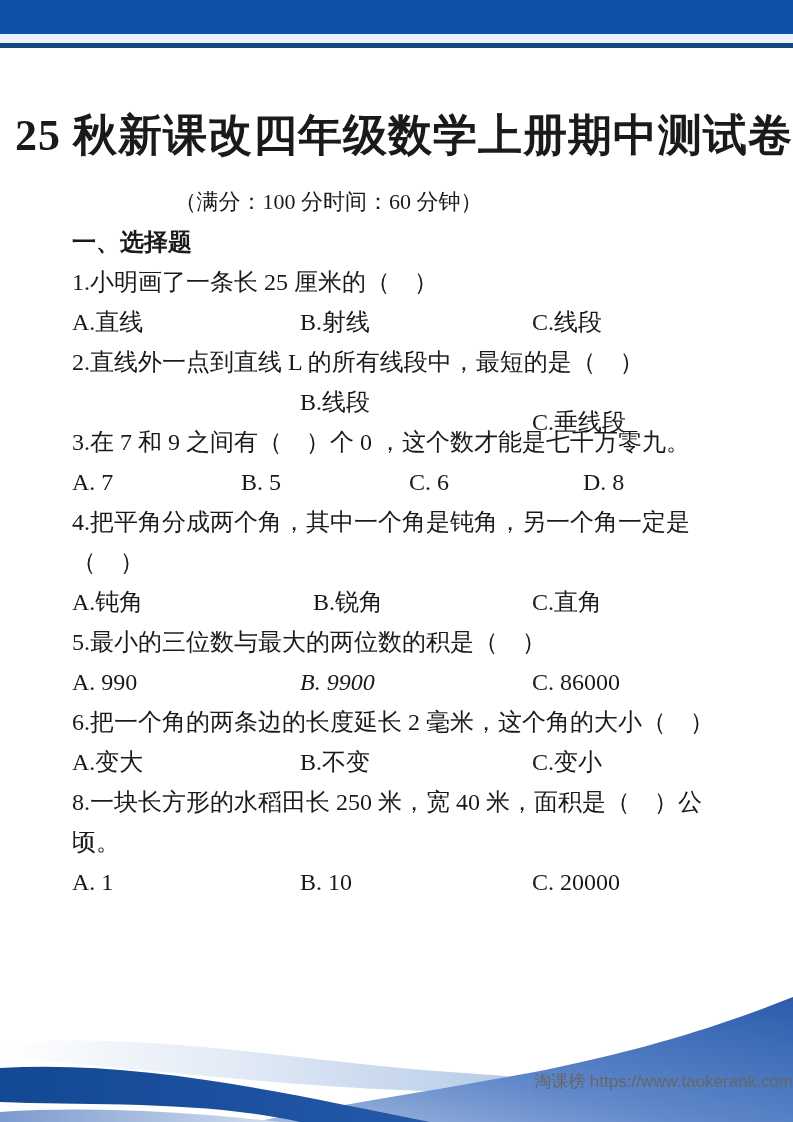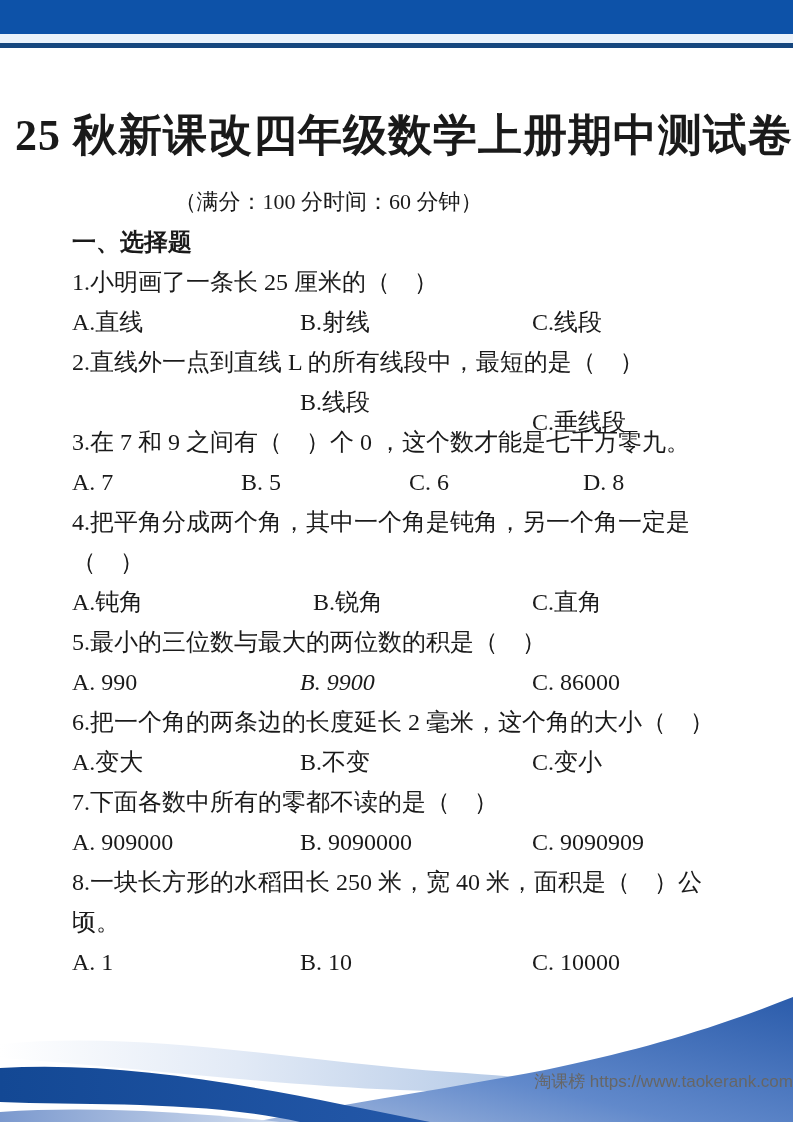--- a/index.html
+++ b/index.html
@@ -119,34 +119,26 @@
     </div>
     <div>
       <div class="line">6.把一个角的两条边的长度延长 2 毫米，这个角的大小（　）</div>
       <div class="opts">
         <span class="opt" style="left: 0px;">A.变大</span>
         <span class="opt" style="left: 228px;">B.不变</span>
         <span class="opt" style="left: 460px;">C.变小</span>
       </div>
     </div>
     <div>
-      <div class="line">7.下面各数中所有的零都不读的是（　）</div>
-      <div class="opts">
-        <span class="opt" style="left: 0px;">A. 909000</span>
-        <span class="opt" style="left: 228px;">B. 9090000</span>
-        <span class="opt" style="left: 460px;">C. 9090909</span>
-      </div>
-    </div>
-    <div>
       <div class="line">8.一块长方形的水稻田长 250 米，宽 40 米，面积是（　）公</div>
       <div class="line">顷。</div>
       <div class="opts">
         <span class="opt" style="left: 0px;">A. 1</span>
         <span class="opt" style="left: 228px;">B. 10</span>
-        <span class="opt" style="left: 460px;">C. 10000</span>
+        <span class="opt" style="left: 460px;">C. 20000</span>
       </div>
     </div>
   </div>
 
 <svg class="footer-svg" viewBox="0 0 793 130" preserveAspectRatio="none" aria-hidden="true">
   <defs>
     <linearGradient id="paleGrad" x1="0" y1="0" x2="1" y2="0">
       <stop offset="0" stop-color="#ffffff"></stop>
       <stop offset="0.3" stop-color="#e2eaf6"></stop>
       <stop offset="0.6" stop-color="#bccfe9"></stop>

